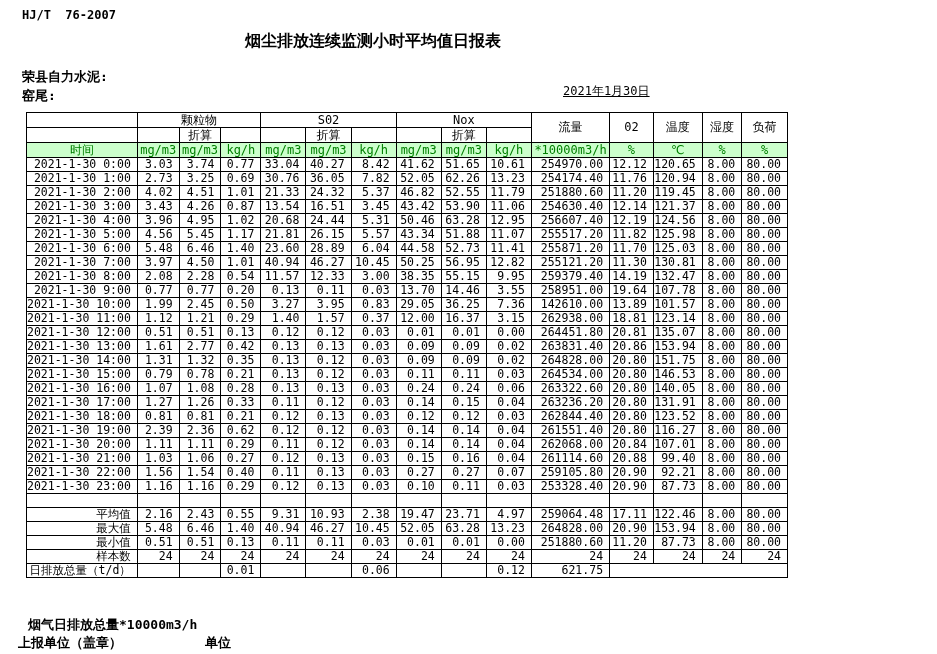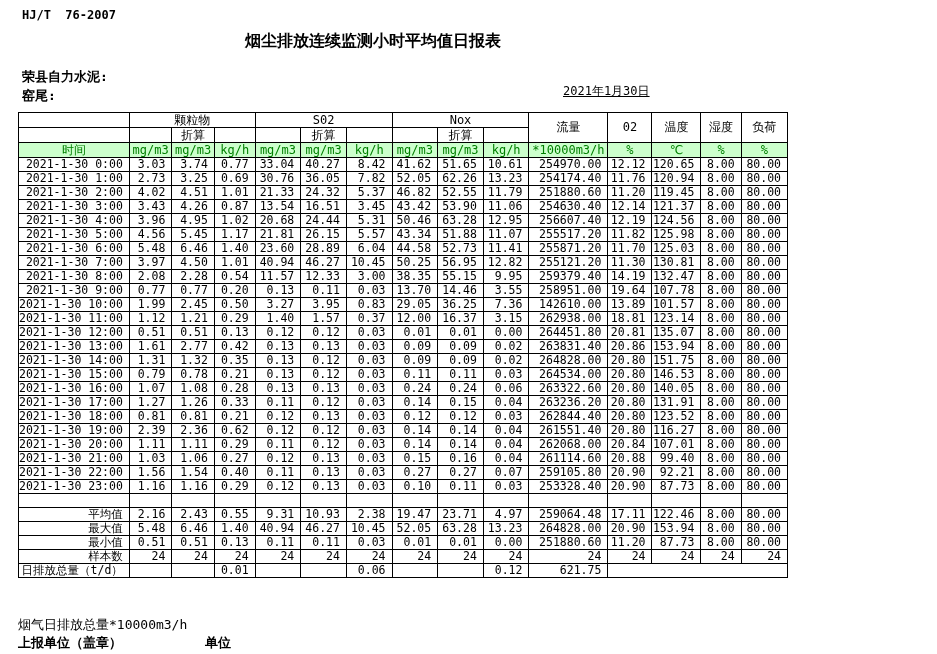--- a/index.html
+++ b/index.html
@@ -11,26 +11,26 @@
     font-family: "DejaVu Sans Mono", "DejaVu Sans", sans-serif;
     color: #000;
     overflow: hidden;
   }
   .abs { position: absolute; white-space: nowrap; }
   .standard  { left:22px;  top:8px;  font-size:12px; font-weight:bold; white-space:pre; }
   .title     { left:205px; top:31px; font-size:16px; font-weight:bold;margin-left:40px; }
   .company   { left:22px;  top:68px; font-size:13px; font-weight:bold; }
   .location  { left:22px;  top:87px; font-size:13px; font-weight:bold; }
   .date      { left:563px; top:83px; font-size:12px;text-decoration:underline; }
-  .f1 { left:18px;  top:616px; font-size:13px; font-weight:normal; }
+  .f1 { left:28px;  top:616px; font-size:13px; font-weight:bold; }
   .f2 { left:18px;  top:634px; font-size:13px; font-weight:bold; }
   .f3 { left:205px; top:634px; font-size:13px; font-weight:bold;text-align:right; }
 
   table.report {
-    position:absolute; left:18px; top:112px;
+    position:absolute; left:26px; top:112px;
     border-collapse: collapse;
     table-layout: fixed;
   }
   table.report td {
     border:1px solid #000;
     padding:0 6px 0 0;
     font-size:11.5px;
     height:13.5px;
     line-height:13px;
     text-align:right;

